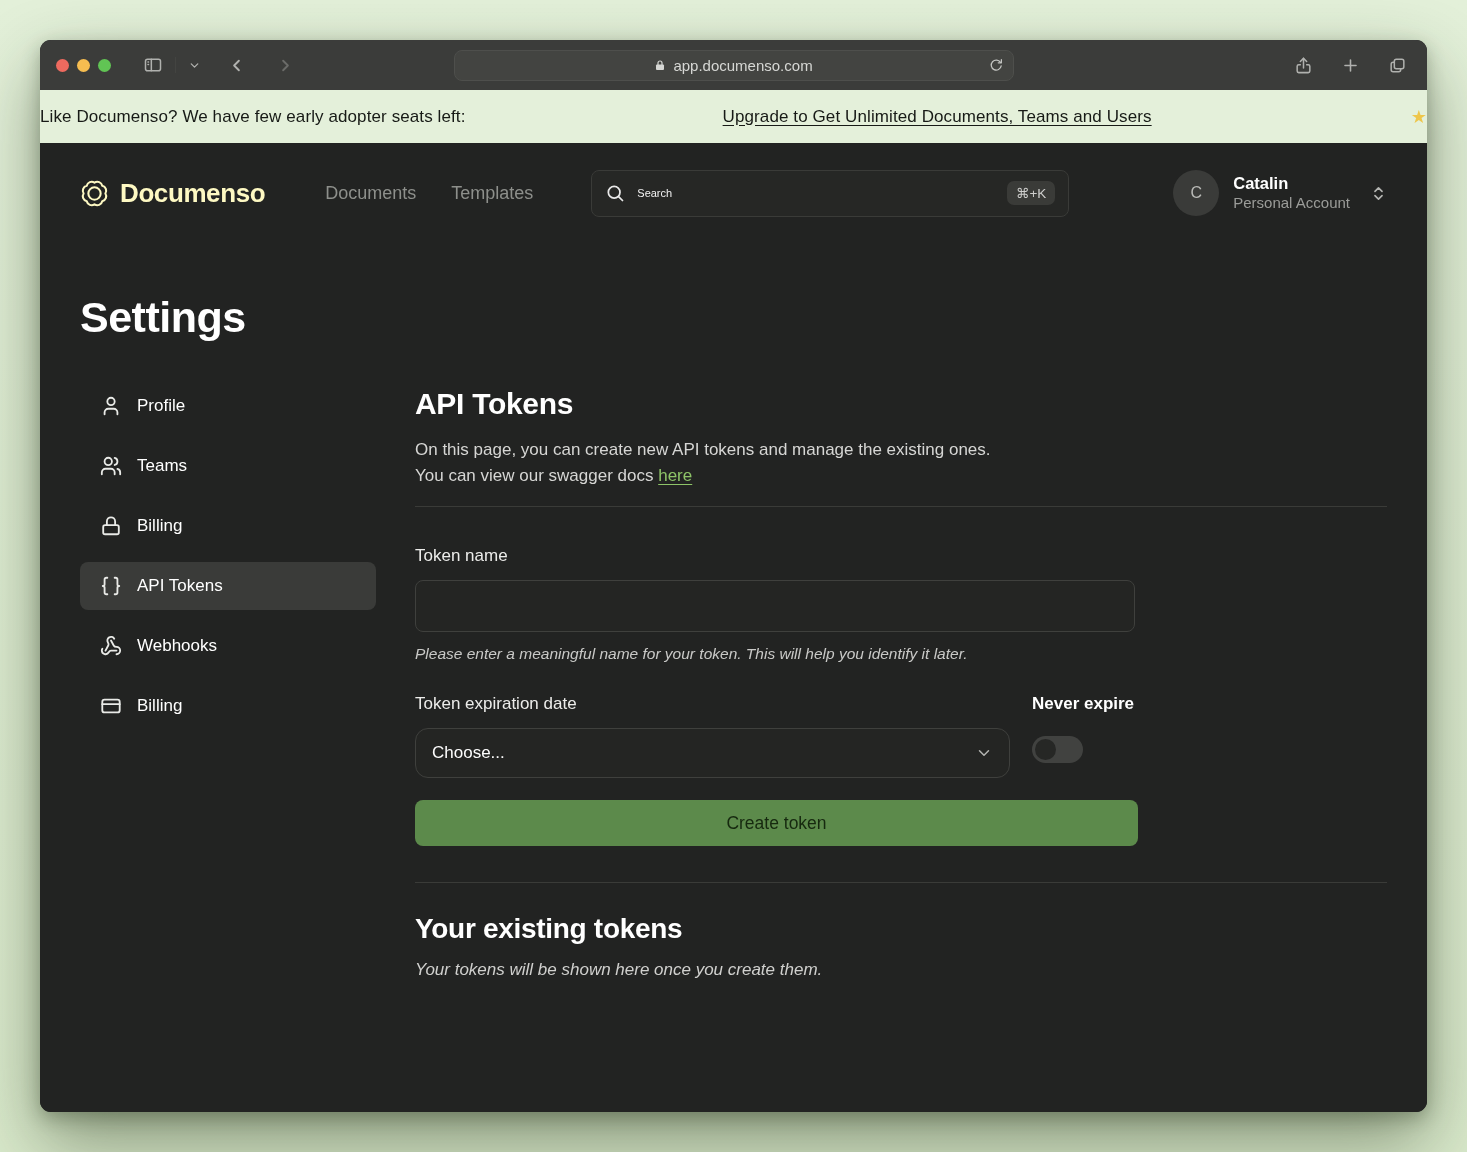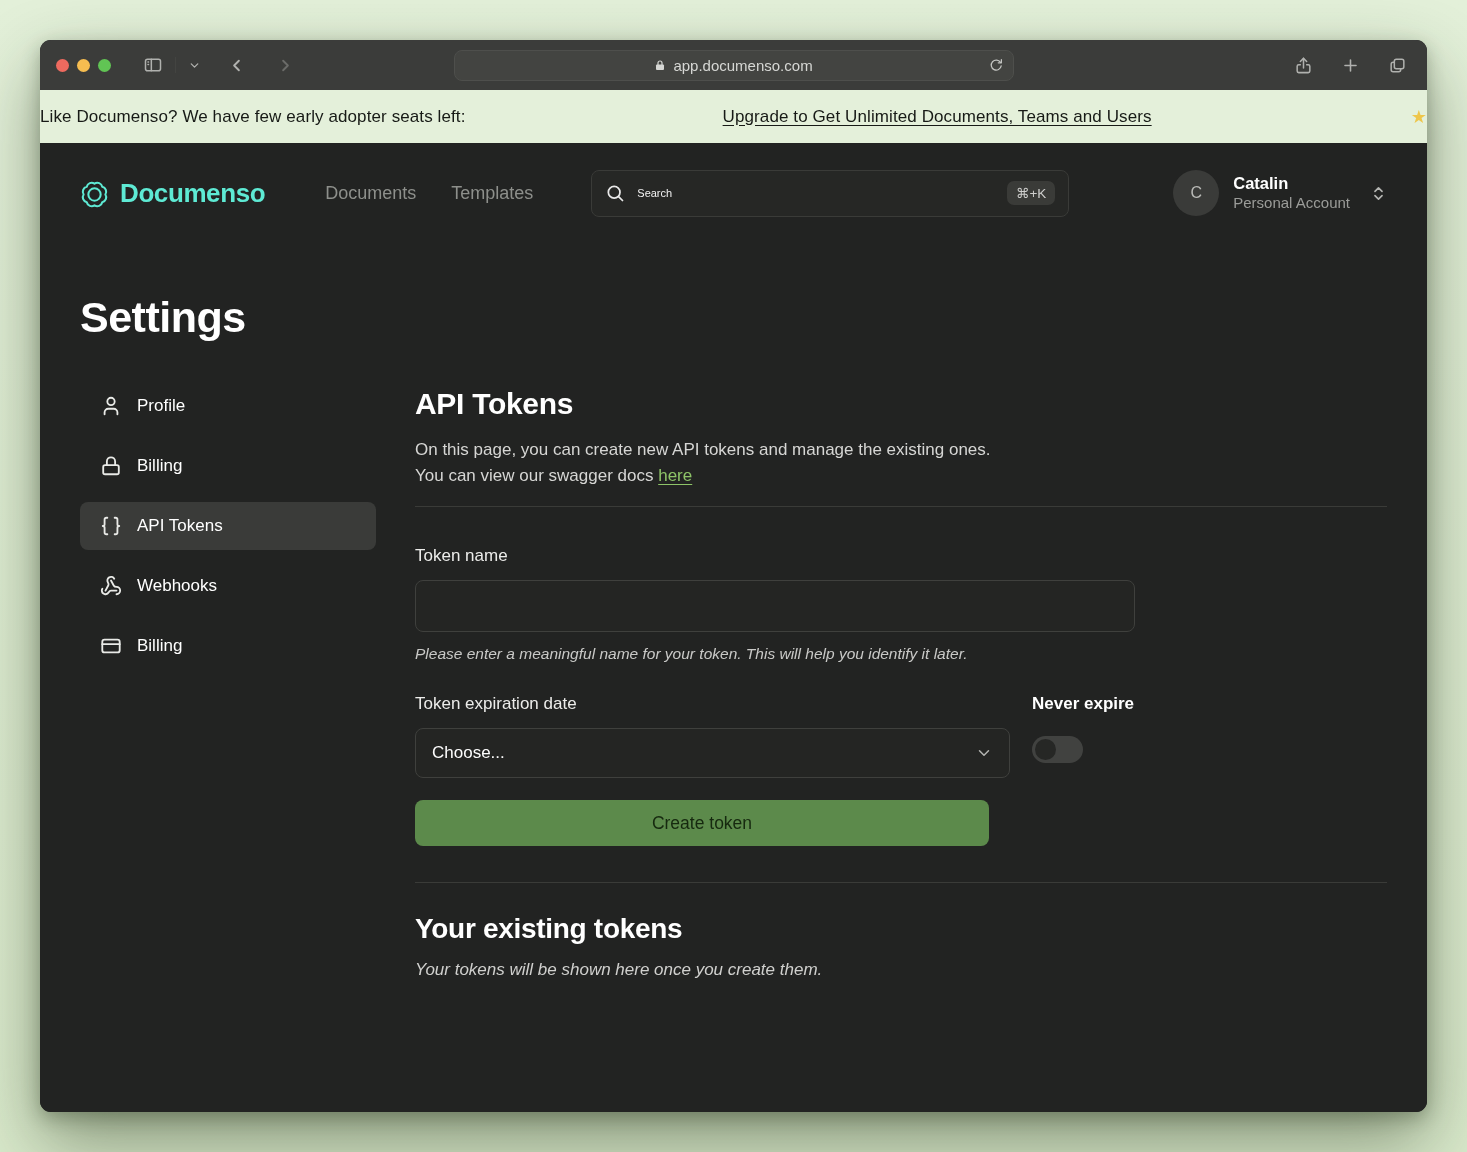--- a/index.html
+++ b/index.html
@@ -49,21 +49,21 @@
     height:53px; background:#e4f0da; flex:0 0 auto;
     display:flex; align-items:center; justify-content:space-between; gap:6px;
     color:#171a16; font-size:17px; font-weight:500; letter-spacing:.1px;
   }
   .banner a { color:#171a16; text-decoration:underline; text-underline-offset:3px; cursor:pointer; }
   .banner .star { color:#eec64a; font-size:18px; margin-left:2px; }
 
   
   .app { flex:1; background:#222322; color:#fff; display:flex; flex-direction:column; overflow:hidden; }
   .app-header { height:100px; flex:0 0 auto; display:flex; align-items:center; padding:0 40px; }
-  .brand { display:flex; align-items:flex-end; gap:11px; color:#5eead4; cursor:pointer; }
+  .brand { display:flex; align-items:center; gap:11px; color:#fef9c3; cursor:pointer; }
   .brand-name { font-size:26px; font-weight:700; letter-spacing:-.4px; }
   .nav { display:flex; align-items:center; gap:35px; margin-left:60px; }
   .nav-link { color:#8d8f8b; font-size:18px; font-weight:500; cursor:pointer; }
   .searchbox {
     margin-left:58px; width:478px; height:47px; border-radius:8px;
     background:#262725; border:1px solid #3a3b38;
     display:flex; align-items:center; padding:0 13px; gap:12px; cursor:pointer;
   }
   .searchbox .q { color:#e9e9e9; }
   .search-label { color:#f2f2f2; font-size:11px; font-weight:500; }
@@ -108,39 +108,39 @@
     margin-top:14px; width:720px; height:52px; border-radius:8px;
     border:1px solid #3f403d; background:#242523; outline:none;
     color:#fff; font-size:17px; padding:0 16px;
     font-family:"Liberation Sans", sans-serif;
   }
   .hint { margin-top:13px; font-size:15.5px; font-style:italic; color:#c9c9c7; }
 
   .exp-row { margin-top:31px; display:flex; }
   .exp-col { width:595px; }
   .select {
-    margin-top:14px; height:50px; border-radius:8px; border:1px solid #3f403d;
+    margin-top:14px; height:50px; border-radius:13px; border:1px solid #3f403d;
     background:#242523; display:flex; align-items:center; padding:0 16px;
     cursor:pointer;
   }
   .select .val { font-size:17px; color:#fdfdfd; font-weight:500; }
   .select .chev { margin-left:auto; color:#b3b4b1; }
   .never-col { margin-left:22px; }
   .never-label { font-size:17px; font-weight:600; color:#fff; }
   .toggle {
     margin-top:22px; width:51px; height:27px; border-radius:14px;
     background:#414240; position:relative; cursor:pointer;
   }
   .toggle .knob {
     position:absolute; left:3px; top:3px; width:21px; height:21px;
     border-radius:50%; background:#262725;
   }
 
   .create-btn {
-    margin-top:22px; width:574px; height:46px; border-radius:8px; border:none;
+    margin-top:22px; width:723px; height:46px; border-radius:8px; border:none;
     background:#5c8a4b; color:#16290f; font-size:17.5px; font-weight:500;
     font-family:"Liberation Sans", sans-serif; cursor:pointer;
   }
 
   .divider2 { border:none; border-top:1px solid #3a3b38; margin-top:36px; }
   .existing-title { margin-top:30px; font-size:28px; font-weight:700; letter-spacing:-.3px; }
   .existing-hint { margin-top:15px; font-size:17px; font-style:italic; color:#d0d0ce; }
 </style>
 </head>
 <body>
@@ -280,20 +280,31 @@
 
         <div class="side">
           <div class="side-item">
             <span class="ic">
               <svg width="22" height="22" viewBox="0 0 24 24" fill="none" stroke="currentColor" stroke-width="2" stroke-linecap="round" stroke-linejoin="round">
                   <path d="M19 21v-2a4 4 0 0 0-4-4H9a4 4 0 0 0-4 4v2"></path>
                   <circle cx="12" cy="7" r="4"></circle>
                 </svg>
             </span>
             <span class="lbl">Profile</span>
+          </div>
+          <div class="side-item">
+            <span class="ic">
+              <svg width="22" height="22" viewBox="0 0 24 24" fill="none" stroke="currentColor" stroke-width="2" stroke-linecap="round" stroke-linejoin="round">
+                  <path d="M16 21v-2a4 4 0 0 0-4-4H6a4 4 0 0 0-4 4v2"></path>
+                  <circle cx="9" cy="7" r="4"></circle>
+                  <path d="M22 21v-2a4 4 0 0 0-3-3.87"></path>
+                  <path d="M16 3.13a4 4 0 0 1 0 7.75"></path>
+                </svg>
+            </span>
+            <span class="lbl">Teams</span>
           </div>
           <div class="side-item">
             <span class="ic">
               <svg width="22" height="22" viewBox="0 0 24 24" fill="none" stroke="currentColor" stroke-width="2" stroke-linecap="round" stroke-linejoin="round">
                   <rect x="3.5" y="11" width="17" height="10" rx="2"></rect>
                   <path d="M7.5 11V7a4.5 4.5 0 0 1 9 0v4"></path>
                 </svg>
             </span>
             <span class="lbl">Billing</span>
           </div>

